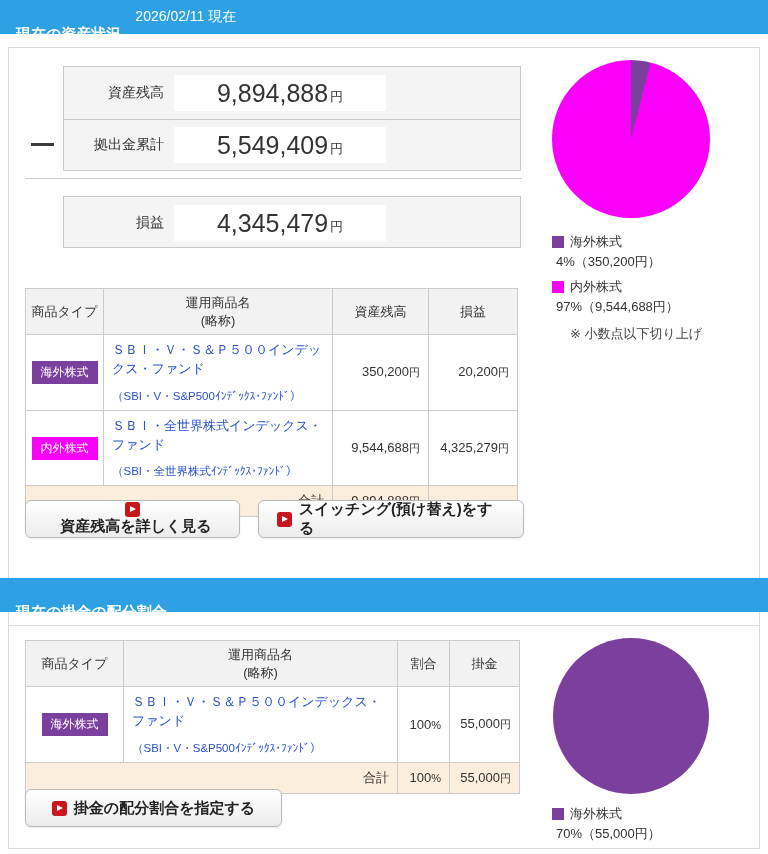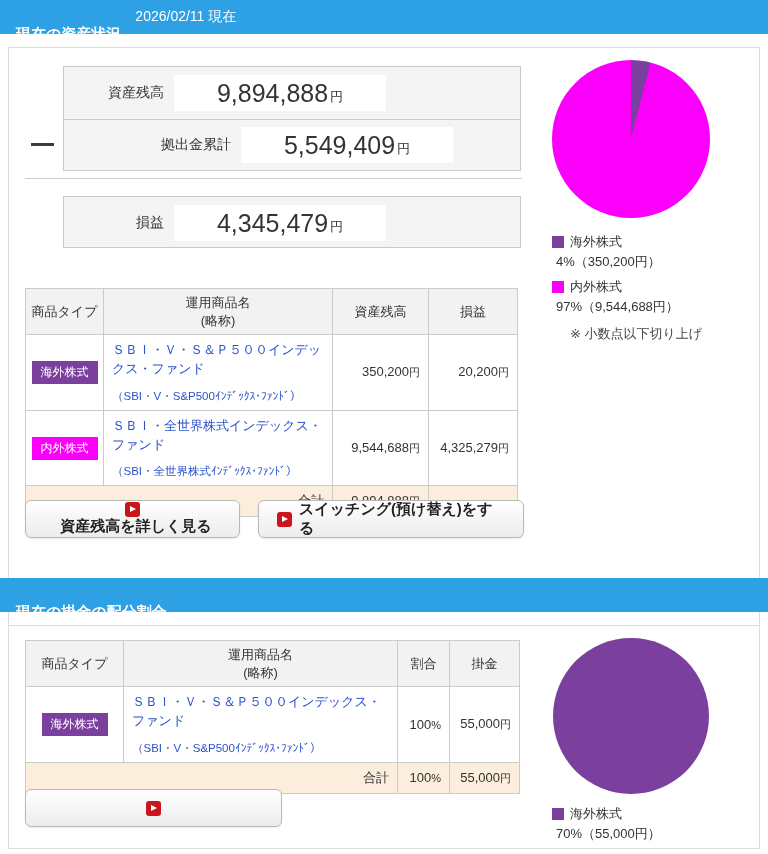--- a/index.html
+++ b/index.html
@@ -16,21 +16,21 @@
   
   .panel { position:absolute; left:8px; width:752px; background:#fff; border:1px solid #dcdcdc; }
   #panel1 { top:47px; height:601px; }
   #panel2 { top:625px; height:224px; }
 
   
   .calcbox { position:absolute; left:54px; width:458px; background:#f4f4f4; border:1px solid #c9c9c9; }
   #calcbox-top { top:18px; height:105px; }
   #calcbox-pl { top:148px; height:52px; }
   .calcrow { height:52px; display:flex; align-items:center; }
-  #calcbox-top .calcrow + .calcrow { border-top:1px solid #c9c9c9; height:51px;justify-content:center; }
+  #calcbox-top .calcrow + .calcrow { border-top:1px solid #c9c9c9; height:51px; }
   .calc-label { width:100px; text-align:right; font-size:14px; color:#333; flex:0 0 100px; }
   .valbox { margin-left:10px; width:212px; height:36px; background:#fff; display:flex; align-items:center; justify-content:center; }
   .valnum { font-size:25px; color:#333; }
   .valunit { font-size:13px; margin-left:2px; margin-top:8px; }
   .minus-bar { position:absolute; left:22px; top:95px; width:23px; height:3px; background:#3c3c3c; }
   .hdivider { position:absolute; left:16px; top:130px; width:497px; height:1px; background:#c9ced4; }
 
   
   .pie { position:absolute; border-radius:50%; }
   #pie1 { left:543px; top:12px; width:158px; height:158px; }
@@ -230,20 +230,21 @@
       <td class="total-label" colspan="2">合計</td>
       <td class="cell-num"><span>100</span><span class="unit-s">%</span></td>
       <td class="cell-num"><span>55,000</span><span class="unit-s">円</span></td>
     </tr>
   </tbody>
     </table>
 
   <div class="btnrow" id="alloc-btnrow">
     <div class="btn" id="btn3">
       <span class="play-icon"></span>
+      <span class="btn-label">掛金の配分割合を指定する</span>
     </div>
   </div>
 
   <div class="pie" id="pie2" style="background: conic-gradient(rgb(123, 63, 158) 0%, rgb(123, 63, 158) 100%);"></div>
 
   <div class="legend" id="legend2">
     <div class="legend-item">
       <div class="legend-head">
         <span class="legend-sq" style="background-color: rgb(123, 63, 158);"></span>
         <span>海外株式</span>

